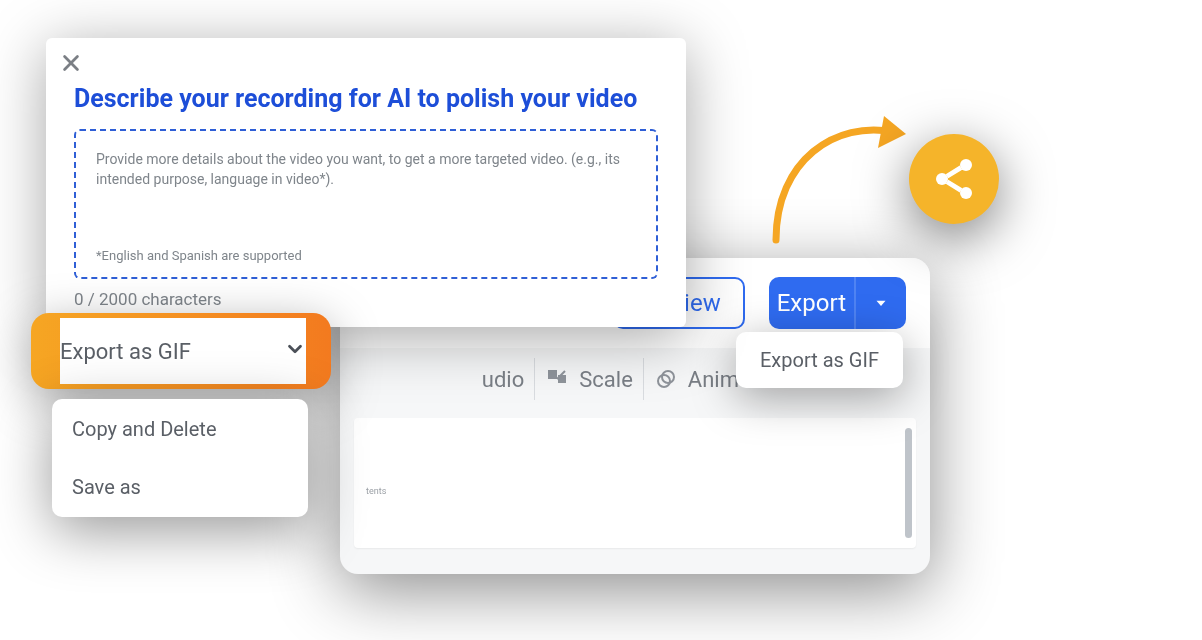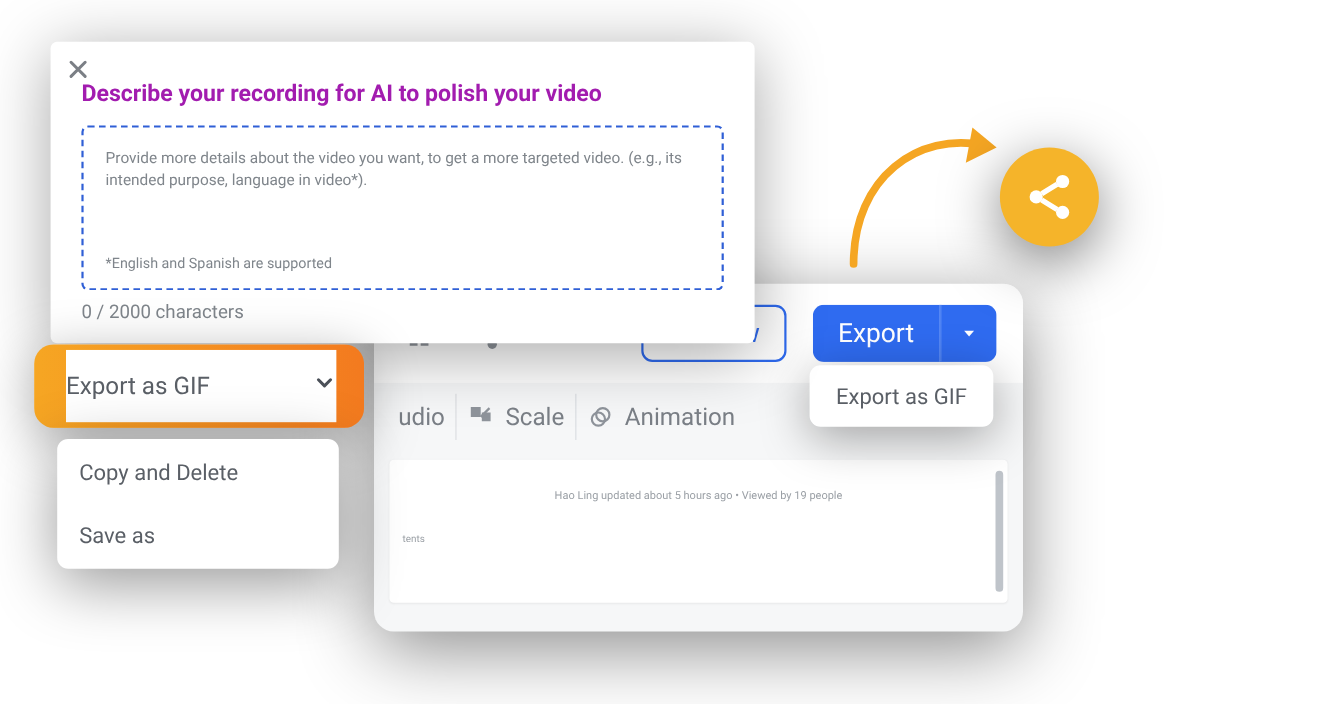--- a/index.html
+++ b/index.html
@@ -17,24 +17,24 @@
     padding: 22px 28px 18px 28px;
   }
   .ai-close {
     position: absolute;
     left: 14px; top: 14px;
     width: 22px; height: 22px;
     color: #7b7f85;
     cursor: pointer;
   }
   .ai-title {
-    font-size: 21px;
+    font-size: 25px;
     font-weight: 700;
-    color: #a21caf;
-    margin: 14px 0 16px 0;
+    color: #1d4ed8;
+    margin: 24px 0 16px 0;
   }
   .ai-textarea-wrap {
     border: 2px dashed #2f5fd6;
     border-radius: 6px;
     padding: 18px 20px 14px 20px;
     min-height: 150px;
     display: flex;
     flex-direction: column;
     justify-content: space-between;
   }
@@ -134,39 +134,40 @@
     display: flex;
     align-items: stretch;
     border-radius: 10px;
     overflow: hidden;
     cursor: pointer;
   }
   .export-main {
     background: #2f6bf0;
     color: #fff;
     font-size: 24px;
-    padding: 12px 23px;
+    padding: 12px 8px;
     display:flex;align-items:center;
   }
   .export-caret {
     background: #2f6bf0;
     color: #fff;
     padding: 0 16px;
     display: flex; align-items: center; justify-content: center;
     border-left: 2px solid #4f83f3;
   }
   .export-caret svg { width: 18px; height: 18px; }
 
   .editor-tabs {
     height: 62px;
     display: flex;
     align-items: center;
     padding: 0 12px;
     color: #7a7f86;
     font-size: 22px;
+    justify-content: center;
   }
   .tab { display:flex; align-items:center; gap:10px; padding: 0 10px; cursor:pointer; }
   .tab-sep { width:1px; height:42px; background:#d9dce0; }
   .tab svg { width:24px; height:24px; fill:#8f949b; }
 
   .doc-area {
     background:#fff;
     margin: 8px 14px 14px 14px;
     border-radius: 4px;
     height: 130px;
@@ -278,21 +279,20 @@
       <svg viewBox="0 0 24 24">
           <circle cx="14" cy="10" r="6" fill="none" stroke="#8f949b" stroke-width="2"></circle>
           <circle cx="10" cy="14" r="6" fill="none" stroke="#8f949b" stroke-width="2"></circle>
         </svg>
       <span>Animation</span>
     </div>
   </div>
 
   <div class="doc-area">
     <span class="doc-label">tents</span>
-    <div class="doc-meta">Hao Ling updated about 5 hours ago  • Viewed by 19 people</div>
     <div class="doc-scroll"></div>
   </div>
 </div>
 
 <div class="export-drop">Export as GIF</div>
 
 <div class="ai-card">
   <span class="ai-close">
     <svg viewBox="0 0 24 24">
         <path d="M5 5l14 14M19 5L5 19" stroke="#7b7f85" stroke-width="3" stroke-linecap="round"></path>

